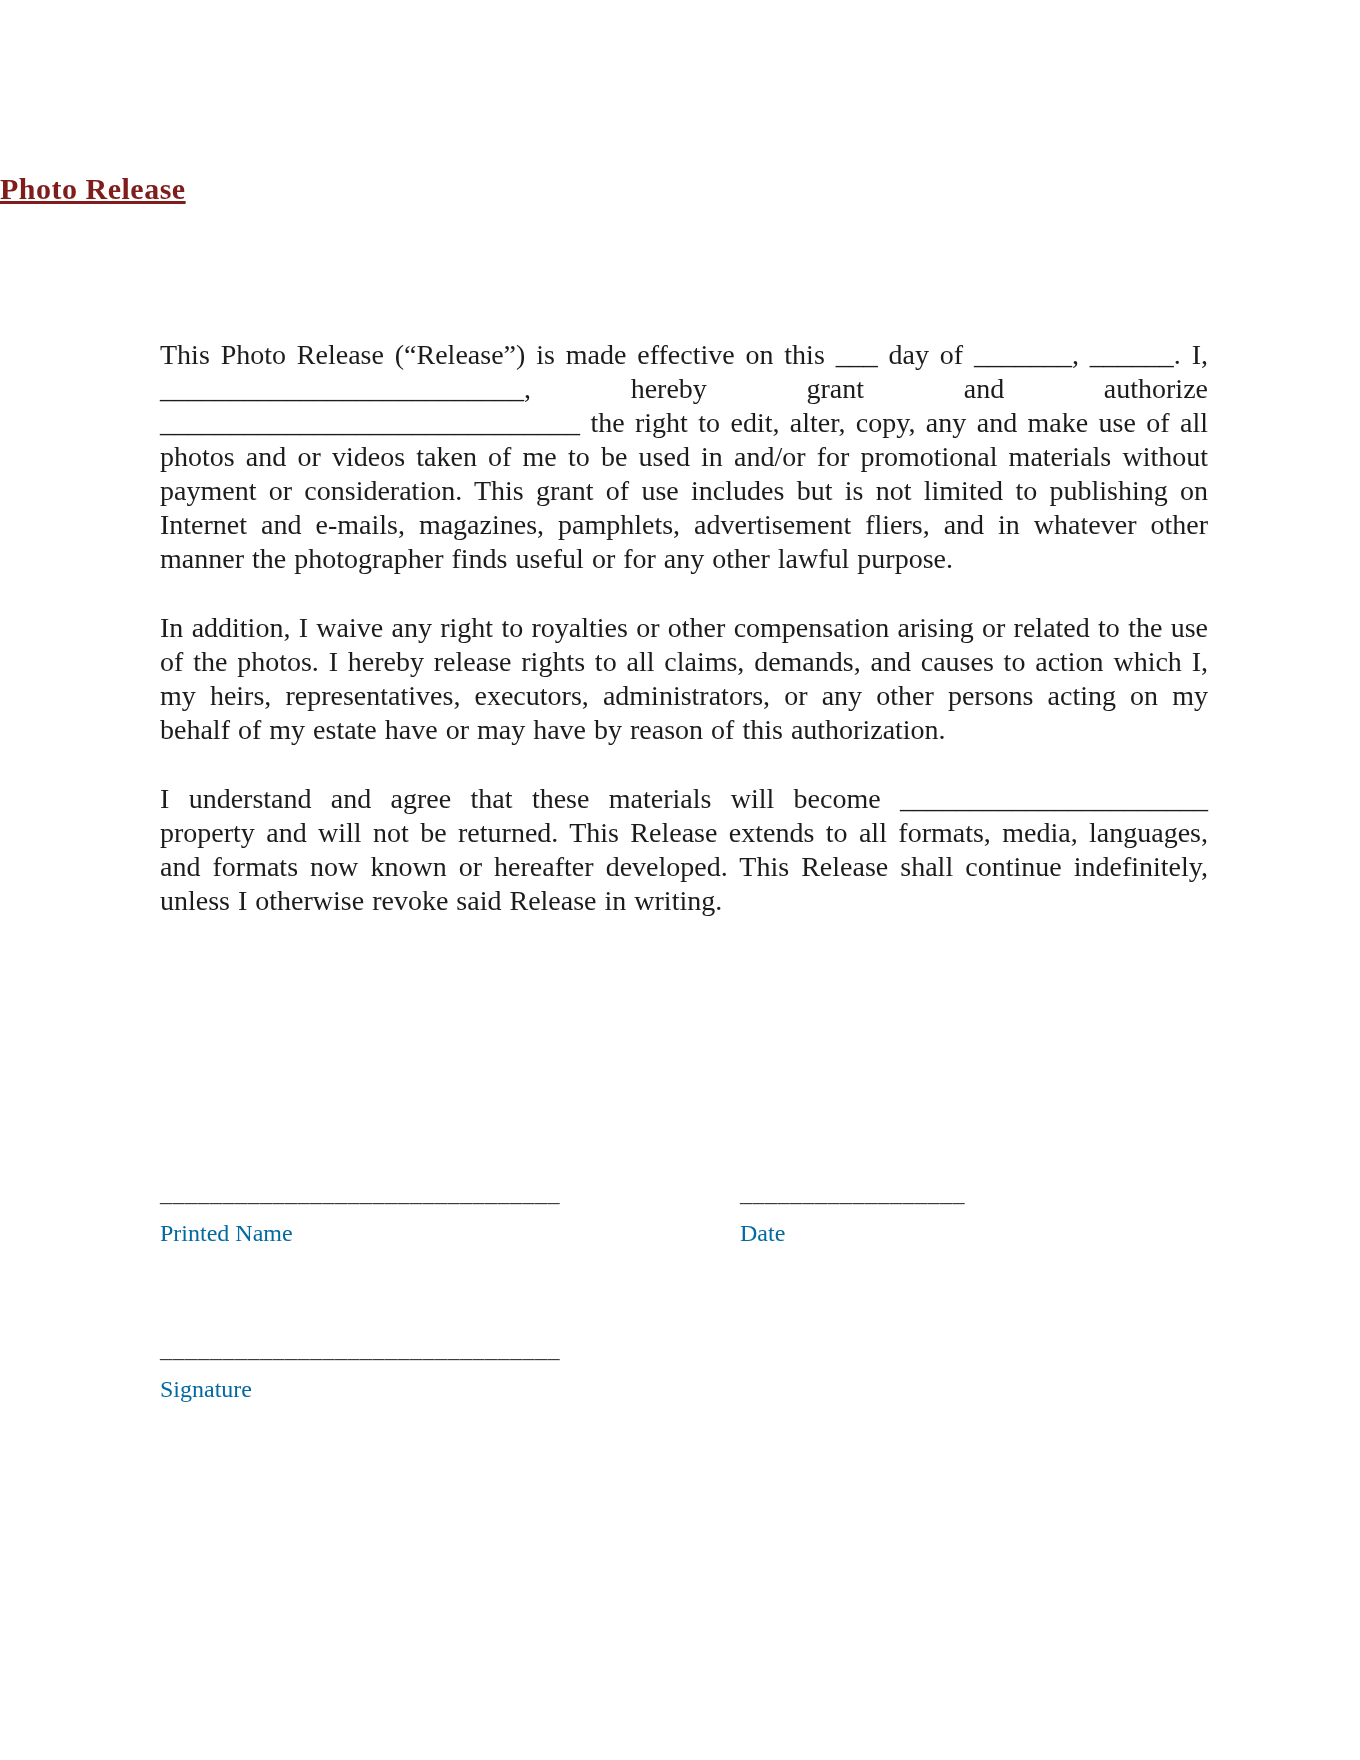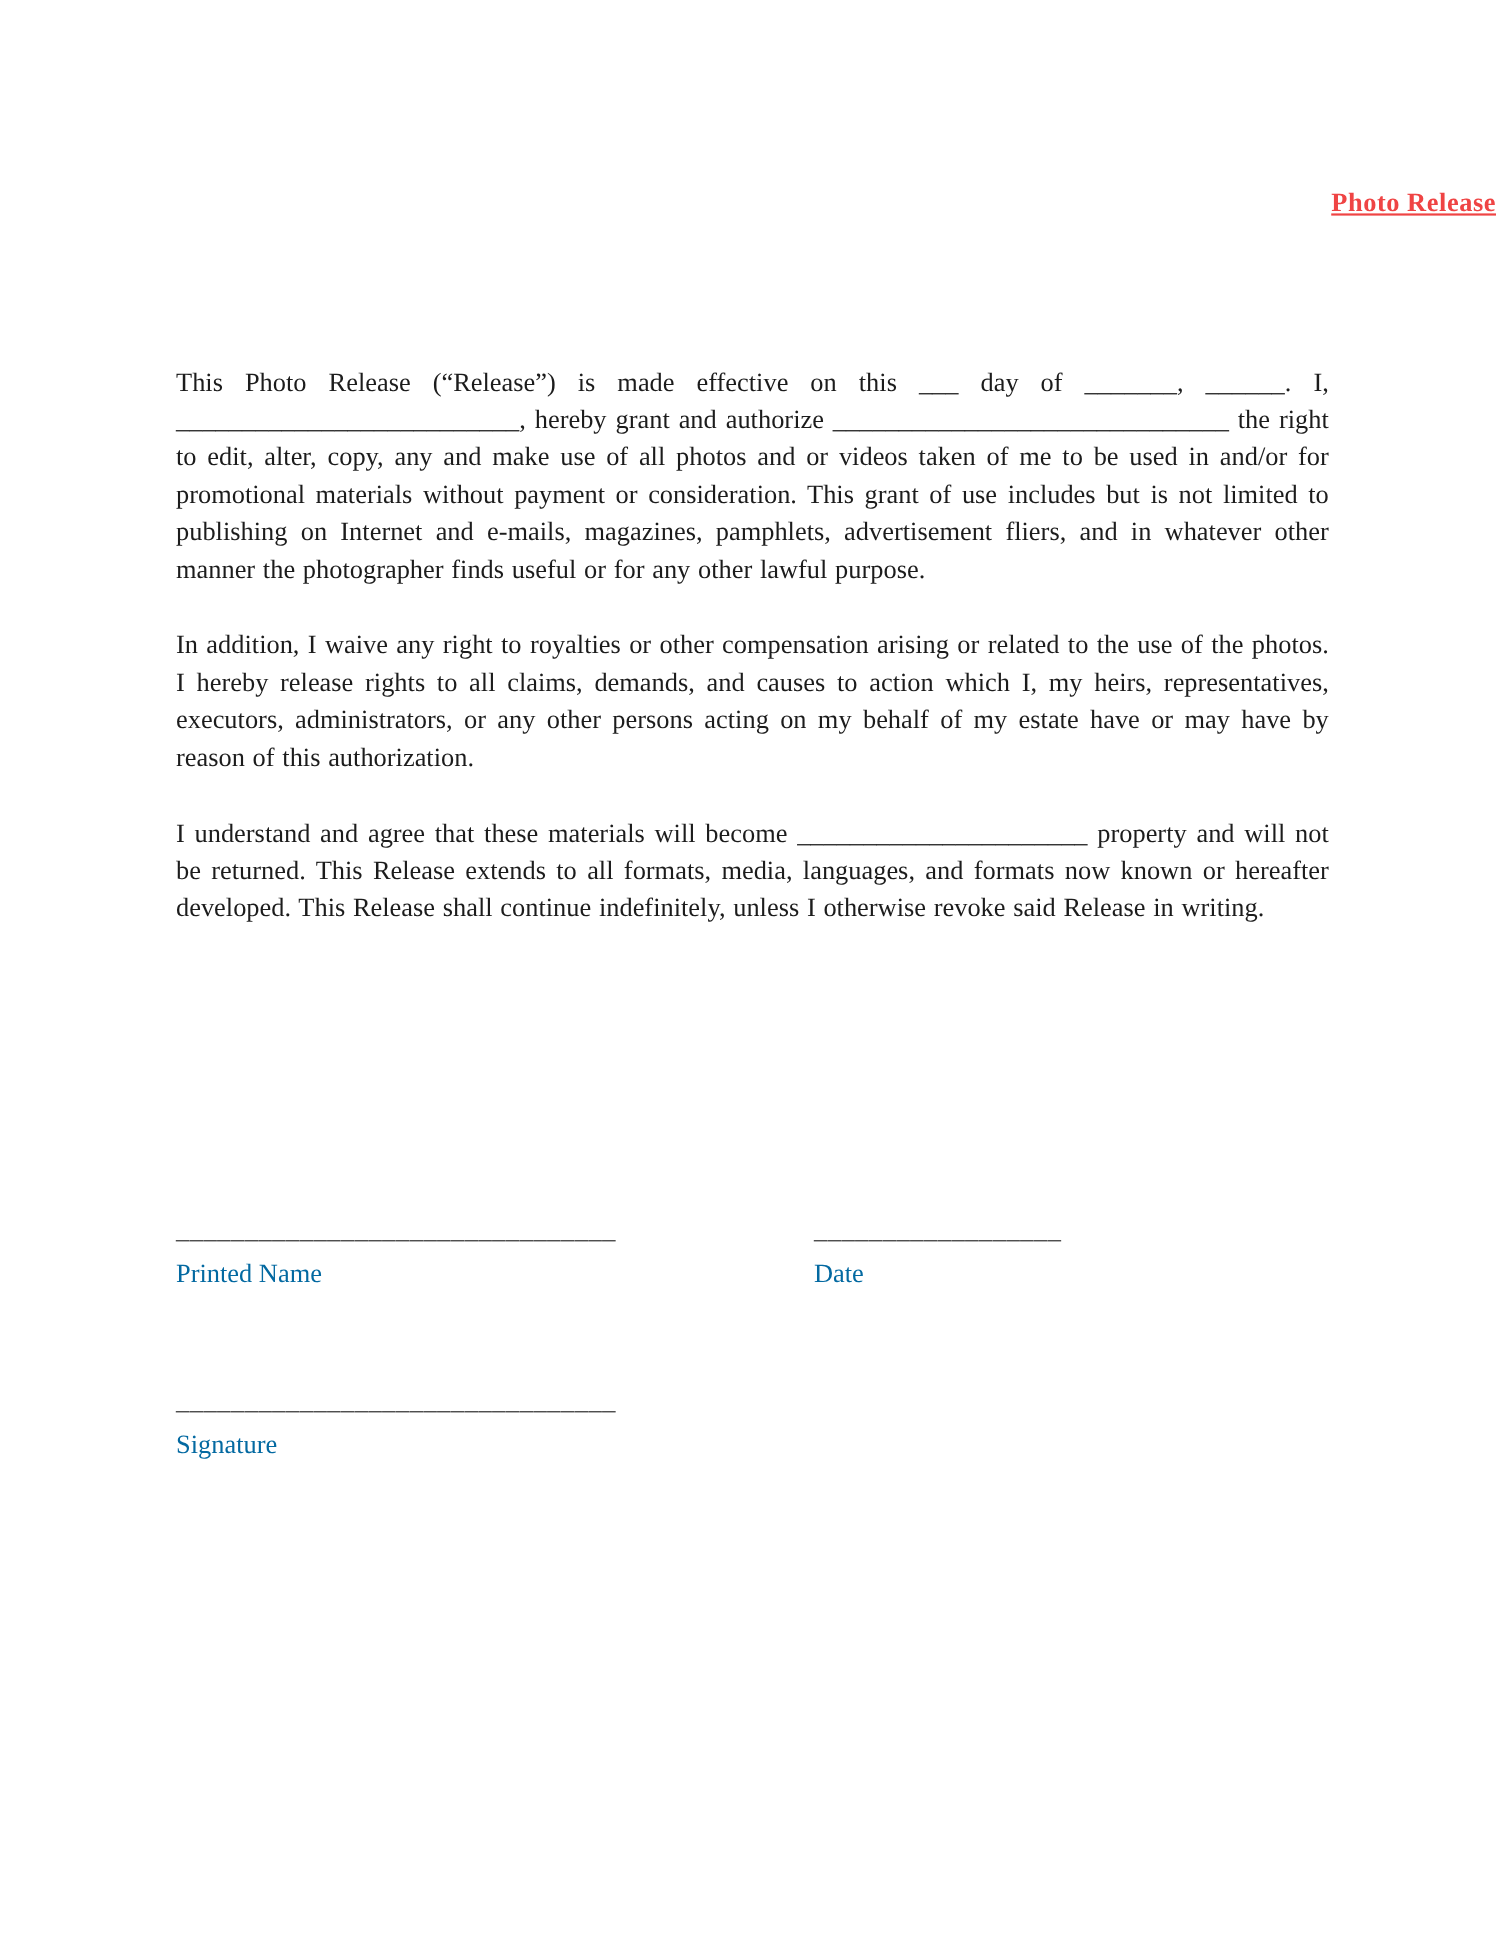--- a/index.html
+++ b/index.html
@@ -12,30 +12,30 @@
     width: 1360px;
     height: 1760px;
     background: #ffffff;
     color: #1c1c1c;
     font-family: "Liberation Serif", "DejaVu Serif", serif;
     overflow: hidden;
     box-sizing: border-box;
   }
   .doc-title {
     margin: 172px 0 0 0;
-    text-align: right;
-    font-size: 24px;
+    text-align: left;
+    font-size: 30px;
     font-weight: bold;
     text-decoration: underline;
     letter-spacing: 0.5px;
-    color: #ef4444;
+    color: #7f1d1d;
   }
   .body-text {
     margin: 132px 152px 0 160px;
-    font-size: 24px;
+    font-size: 28px;
     line-height: 34px;
   }
   .body-text p {
     margin: 0 0 35px 0;
     text-align: justify;
     text-justify: inter-word;
     word-spacing: 1px;
   }
   .sig-section {
     margin: 258px 152px 11px 160px;

